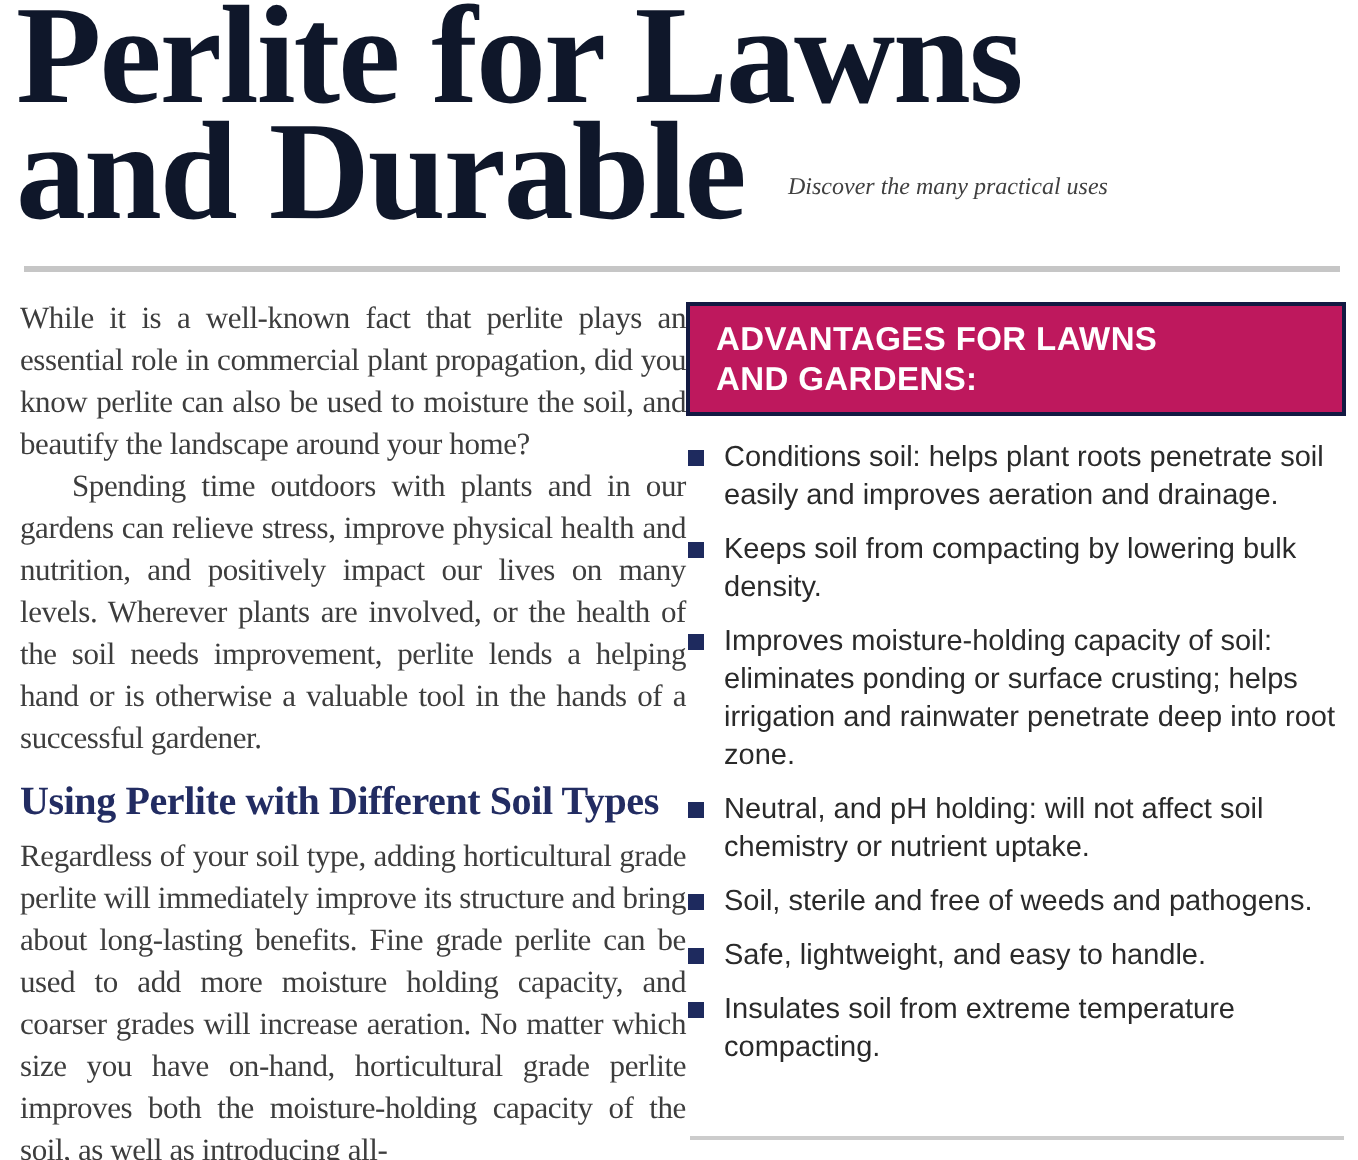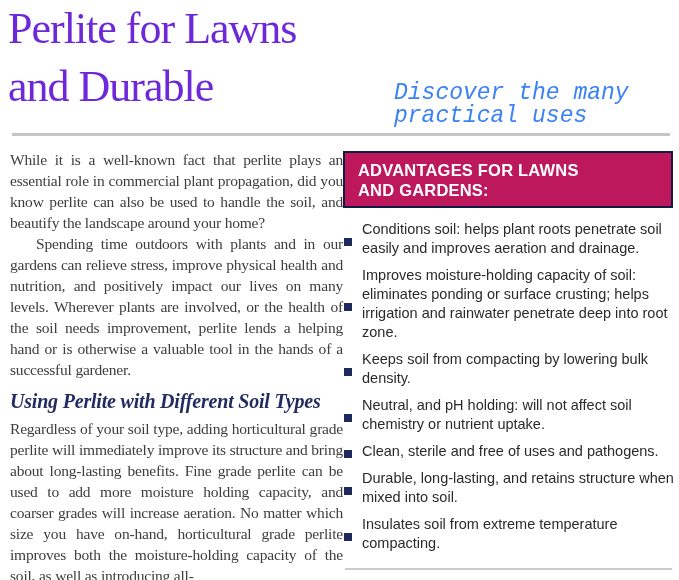--- a/index.html
+++ b/index.html
@@ -10,37 +10,37 @@
     background: #ffffff;
     overflow: hidden;
     font-family: "Liberation Serif", serif;
   }
 
   
   .main-title {
     position: absolute;
     left: 8px;
     top: 0px;
-    color: #6d28d9;
+    color: #0f172a;
     font-family: "Liberation Serif", serif;
-    font-size: 44px;
+    font-size: 70px;
     line-height: 58px;
     letter-spacing: -1px;
-    font-weight: normal;
+    font-weight: bold;
     white-space: nowrap;
   }
   .tagline {
     position: absolute;
     left: 394px;
     top: 82px;
     width: 280px;
-    color: #3b82f6;
-    font-family: Liberation Mono, monospace;
+    color: #404040;
+    font-family: Liberation Serif, serif;
     font-style: italic;
-    font-size: 23px;
+    font-size: 12px;
     line-height: 23px;
   }
   .header-rule {
     position: absolute;
     left: 12px;
     top: 133px;
     width: 658px;
     height: 3px;
     background: #c6c6c6;
   }
@@ -63,21 +63,20 @@
   }
   .indent { text-indent: 26px; }
   .section-heading {
     margin: 9px 0 5px 0;
     color: #222c62;
     font-family: "Liberation Serif", serif;
     font-size: 20px;
     line-height: 24px;
     font-weight: bold;
     letter-spacing: -0.2px;
-    font-style: italic;
   }
 
   
   .adv-box {
     position: absolute;
     left: 343px;
     top: 151px;
     width: 330px;
     height: 57px;
     box-sizing: border-box;
@@ -92,21 +91,21 @@
     padding: 7px 0 0 13px;
   }
   .adv-list {
     position: absolute;
     left: 344px;
     top: 220px;
     width: 330px;
   }
   .adv-item {
     display: flex;
-    align-items: center;
+    align-items: flex-start;
     gap: 10px;
     margin-bottom: 8px;
     color: #2a2a2a;
     font-family: "Liberation Sans", sans-serif;
     font-size: 14.5px;
     line-height: 19px;
   }
   .sq {
     flex: none;
     width: 8px;
@@ -132,55 +131,55 @@
   <div class="main-title">
     <div>Perlite for Lawns</div>
     <div>and Durable</div>
   </div>
   <div class="tagline">
     <div>Discover the many practical uses</div>
   </div>
   <div class="header-rule"></div>
 
   <div class="left-col">
-    <p>While it is a well-known fact that perlite plays an essential role in commercial plant propagation, did you know perlite can also be used to handle the soil, and beautify the landscape around your home?</p>
+    <p>While it is a well-known fact that perlite plays an essential role in commercial plant propagation, did you know perlite can also be used to moisture the soil, and beautify the landscape around your home?</p>
     <p class="indent">Spending time outdoors with plants and in our gardens can relieve stress, improve physical health and nutrition, and positively impact our lives on many levels. Wherever plants are involved, or the health of the soil needs improvement, perlite lends a helping hand or is otherwise a valuable tool in the hands of a successful gardener.</p>
     <div class="section-heading">Using Perlite with Different Soil Types</div>
     <p>Regardless of your soil type, adding horticultural grade perlite will immediately improve its structure and bring about long-lasting benefits. Fine grade perlite can be used to add more moisture holding capacity, and coarser grades will increase aeration. No matter which size you have on-hand, horticultural grade perlite improves both the moisture-holding capacity of the soil, as well as introducing all-</p>
   </div>
 
   <div class="adv-box">
     <div>ADVANTAGES FOR LAWNS</div>
     <div>AND GARDENS:</div>
   </div>
 
   <div class="adv-list">
     <div class="adv-item">
       <span class="sq"></span>
       <span class="adv-text">Conditions soil: helps plant roots penetrate soil easily and improves aeration and drainage.</span>
     </div>
     <div class="adv-item">
       <span class="sq"></span>
-      <span class="adv-text">Improves moisture-holding capacity of soil: eliminates ponding or surface crusting; helps irrigation and rainwater penetrate deep into root zone.</span>
+      <span class="adv-text">Keeps soil from compacting by lowering bulk density.</span>
     </div>
     <div class="adv-item">
       <span class="sq"></span>
-      <span class="adv-text">Keeps soil from compacting by lowering bulk density.</span>
+      <span class="adv-text">Improves moisture-holding capacity of soil: eliminates ponding or surface crusting; helps irrigation and rainwater penetrate deep into root zone.</span>
     </div>
     <div class="adv-item">
       <span class="sq"></span>
       <span class="adv-text">Neutral, and pH holding: will not affect soil chemistry or nutrient uptake.</span>
     </div>
     <div class="adv-item">
       <span class="sq"></span>
-      <span class="adv-text">Clean, sterile and free of uses and pathogens.</span>
+      <span class="adv-text">Soil, sterile and free of weeds and pathogens.</span>
     </div>
     <div class="adv-item">
       <span class="sq"></span>
-      <span class="adv-text">Durable, long-lasting, and retains structure when mixed into soil.</span>
+      <span class="adv-text">Safe, lightweight, and easy to handle.</span>
     </div>
     <div class="adv-item">
       <span class="sq"></span>
       <span class="adv-text">Insulates soil from extreme temperature compacting.</span>
     </div>
   </div>
 
   <div class="bottom-rule"></div>
 
 </div>

